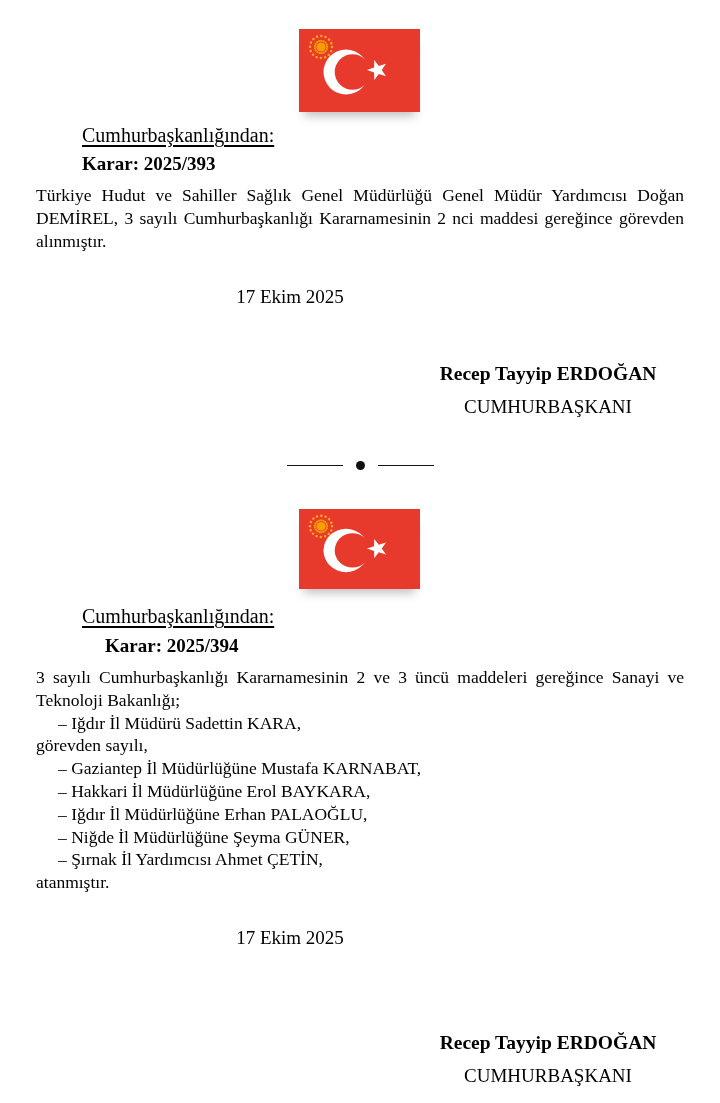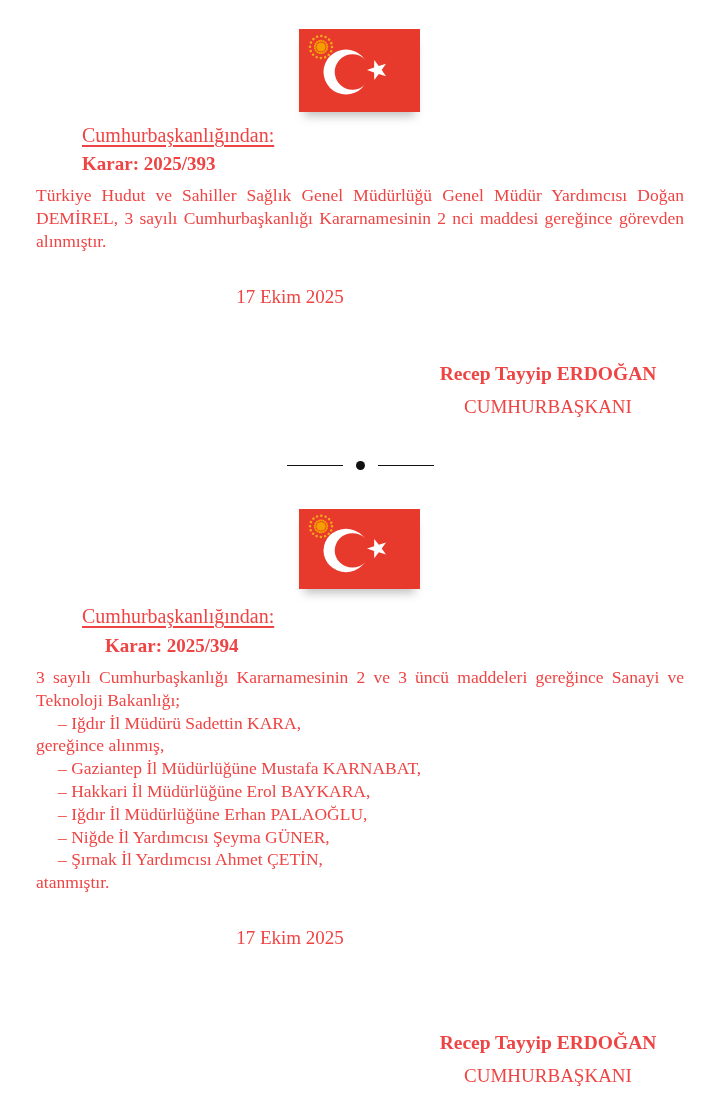--- a/index.html
+++ b/index.html
@@ -36,21 +36,21 @@
   .separator{
     position:absolute;top:458px;left:0;width:720px;height:14px;
     display:flex;justify-content:center;align-items:center;gap:13px;
   }
   .sep-line{width:56px;height:0;border-top:1.6px solid #111;}
   .sep-dot{width:9px;height:9px;border-radius:50%;background:#111;}
 </style>
 </head>
 <body>
 
-<div class="page" style="background: rgb(255, 255, 255); color: #ef4444;">
+<div class="page" style="background: rgb(255, 255, 255); color: #000000;">
 
   <div class="flag flag1">
     <svg viewBox="0 0 121 83" preserveAspectRatio="none">
       <rect x="0" y="0" width="121" height="83" style="fill:var(--flag-red,#e83a2c)"></rect>
       <circle cx="22" cy="18" r="11" style="fill:none;stroke:var(--emblem-yellow,#f2a81c)" stroke-width="2.6" stroke-dasharray="0.01 4.31" stroke-linecap="round"></circle>
       <circle cx="22" cy="18" r="6.2" style="fill:none;stroke:var(--emblem-sun,#f59e00)" stroke-width="2.2" stroke-dasharray="0.01 2.2" stroke-linecap="round"></circle>
       <circle cx="22" cy="18" r="4.6" style="fill:var(--emblem-sun,#f59e00)"></circle>
       <circle cx="47" cy="43" r="22.5" fill="#ffffff"></circle>
       <circle cx="53.5" cy="43" r="17.8" style="fill:var(--flag-red,#e83a2c)"></circle>
       <polygon fill="#ffffff" points="68,41 75.1,38.53 75.26,31.02 79.8,37.01 86.99,34.83 82.7,41 86.99,47.17 79.8,44.99 75.26,50.98 75.1,43.47"></polygon>
@@ -91,25 +91,25 @@
     </svg>
   </div>
 
   <div class="authority h2a">Cumhurbaşkanlığından:</div>
   <div class="karar h2b">Karar: 2025/394</div>
 
   <div class="body-text p2">
     <div class="line justify">3 sayılı Cumhurbaşkanlığı Kararnamesinin 2 ve 3 üncü maddeleri gereğince Sanayi ve</div>
     <div class="line">Teknoloji Bakanlığı;</div>
     <div class="line indent">– Iğdır İl Müdürü Sadettin KARA,</div>
-    <div class="line">gereğince alınmış,</div>
+    <div class="line">görevden sayılı,</div>
     <div class="line indent">– Gaziantep İl Müdürlüğüne Mustafa KARNABAT,</div>
     <div class="line indent">– Hakkari İl Müdürlüğüne Erol BAYKARA,</div>
     <div class="line indent">– Iğdır İl Müdürlüğüne Erhan PALAOĞLU,</div>
-    <div class="line indent">– Niğde İl Yardımcısı Şeyma GÜNER,</div>
+    <div class="line indent">– Niğde İl Müdürlüğüne Şeyma GÜNER,</div>
     <div class="line indent">– Şırnak İl Yardımcısı Ahmet ÇETİN,</div>
     <div class="line">atanmıştır.</div>
   </div>
 
   <div class="date date2">17 Ekim 2025</div>
 
   <div class="signature sig2">
     <div class="sig-name">Recep Tayyip ERDOĞAN</div>
     <div class="sig-title">CUMHURBAŞKANI</div>
   </div>

